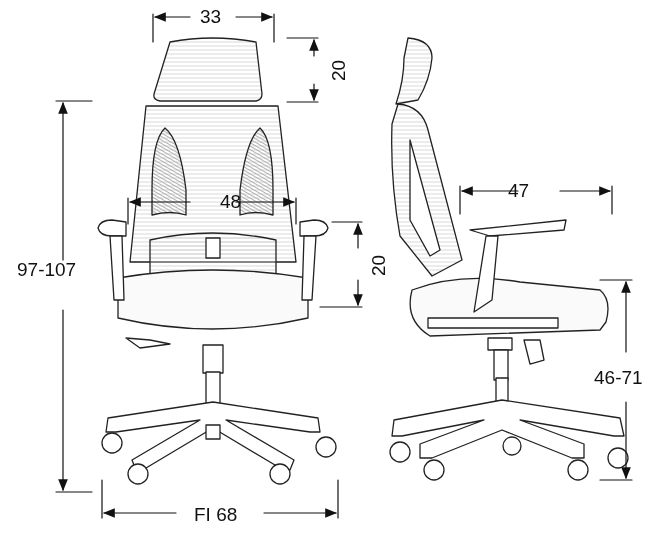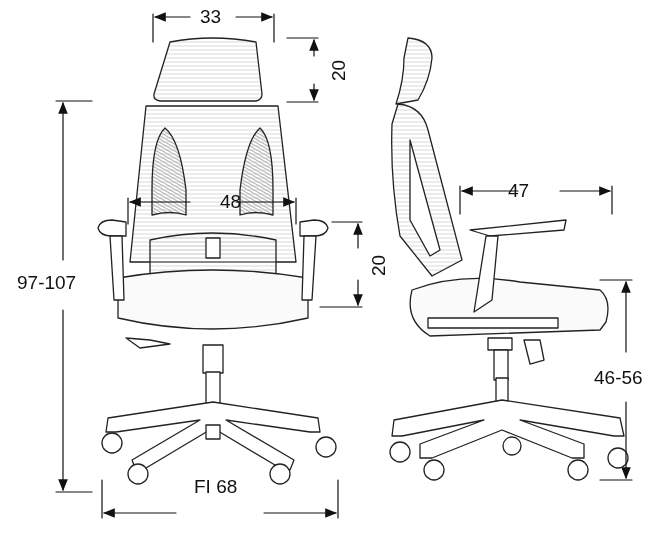--- a/index.html
+++ b/index.html
@@ -121,16 +121,16 @@
     <line x1="600" y1="480" x2="632" y2="480"></line>
     <line x1="626" y1="352" x2="626" y2="282" marker-end="url(#arr)"></line>
     <line x1="626" y1="402" x2="626" y2="478" marker-end="url(#arr)"></line>
   </g>
 </svg>
 
 <div class="lbl" style="left:200px;top:7px;text-align:right;">33</div>
 <div class="lbl rot" style="left:328px;top:61px;">20</div>
 <div class="lbl" style="left:199px;top:192px;margin-left:21px;">48</div>
 <div class="lbl rot" style="left:368px;top:256px;">20</div>
-<div class="lbl" style="left:17px;top:273px;text-align:right;">97-107</div>
-<div class="lbl" style="left:194px;top:477px;">FI 68</div>
+<div class="lbl" style="left:17px;top:260px;text-align:right;">97-107</div>
+<div class="lbl" style="left:194px;top:505px;">FI 68</div>
 <div class="lbl" style="left:508px;top:181px;">47</div>
-<div class="lbl" style="left:594px;top:368px;">46-56</div>
+<div class="lbl" style="left:594px;top:368px;">46-71</div>
 
 </body></html>

